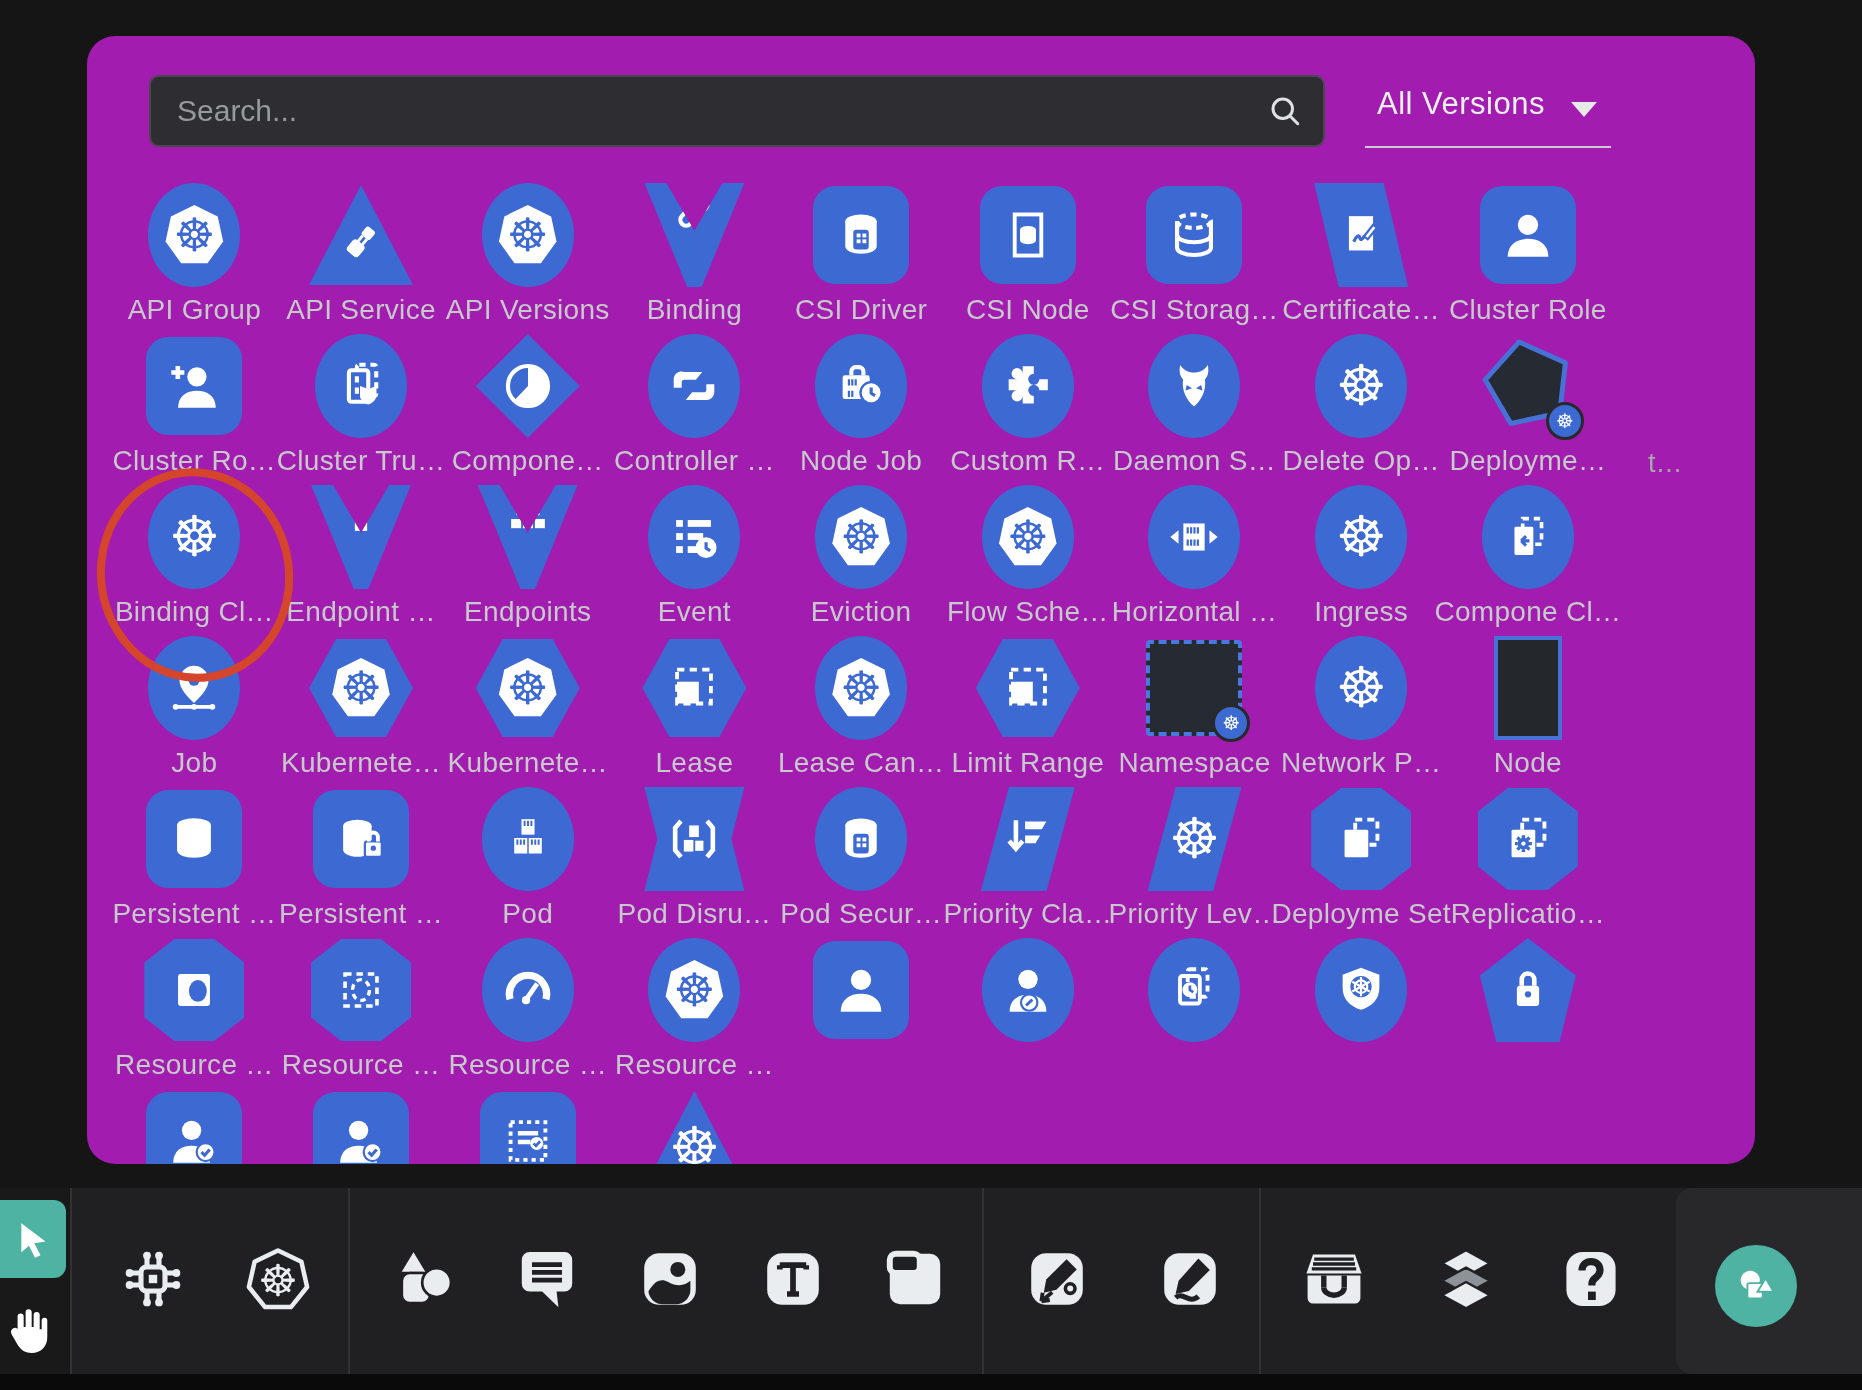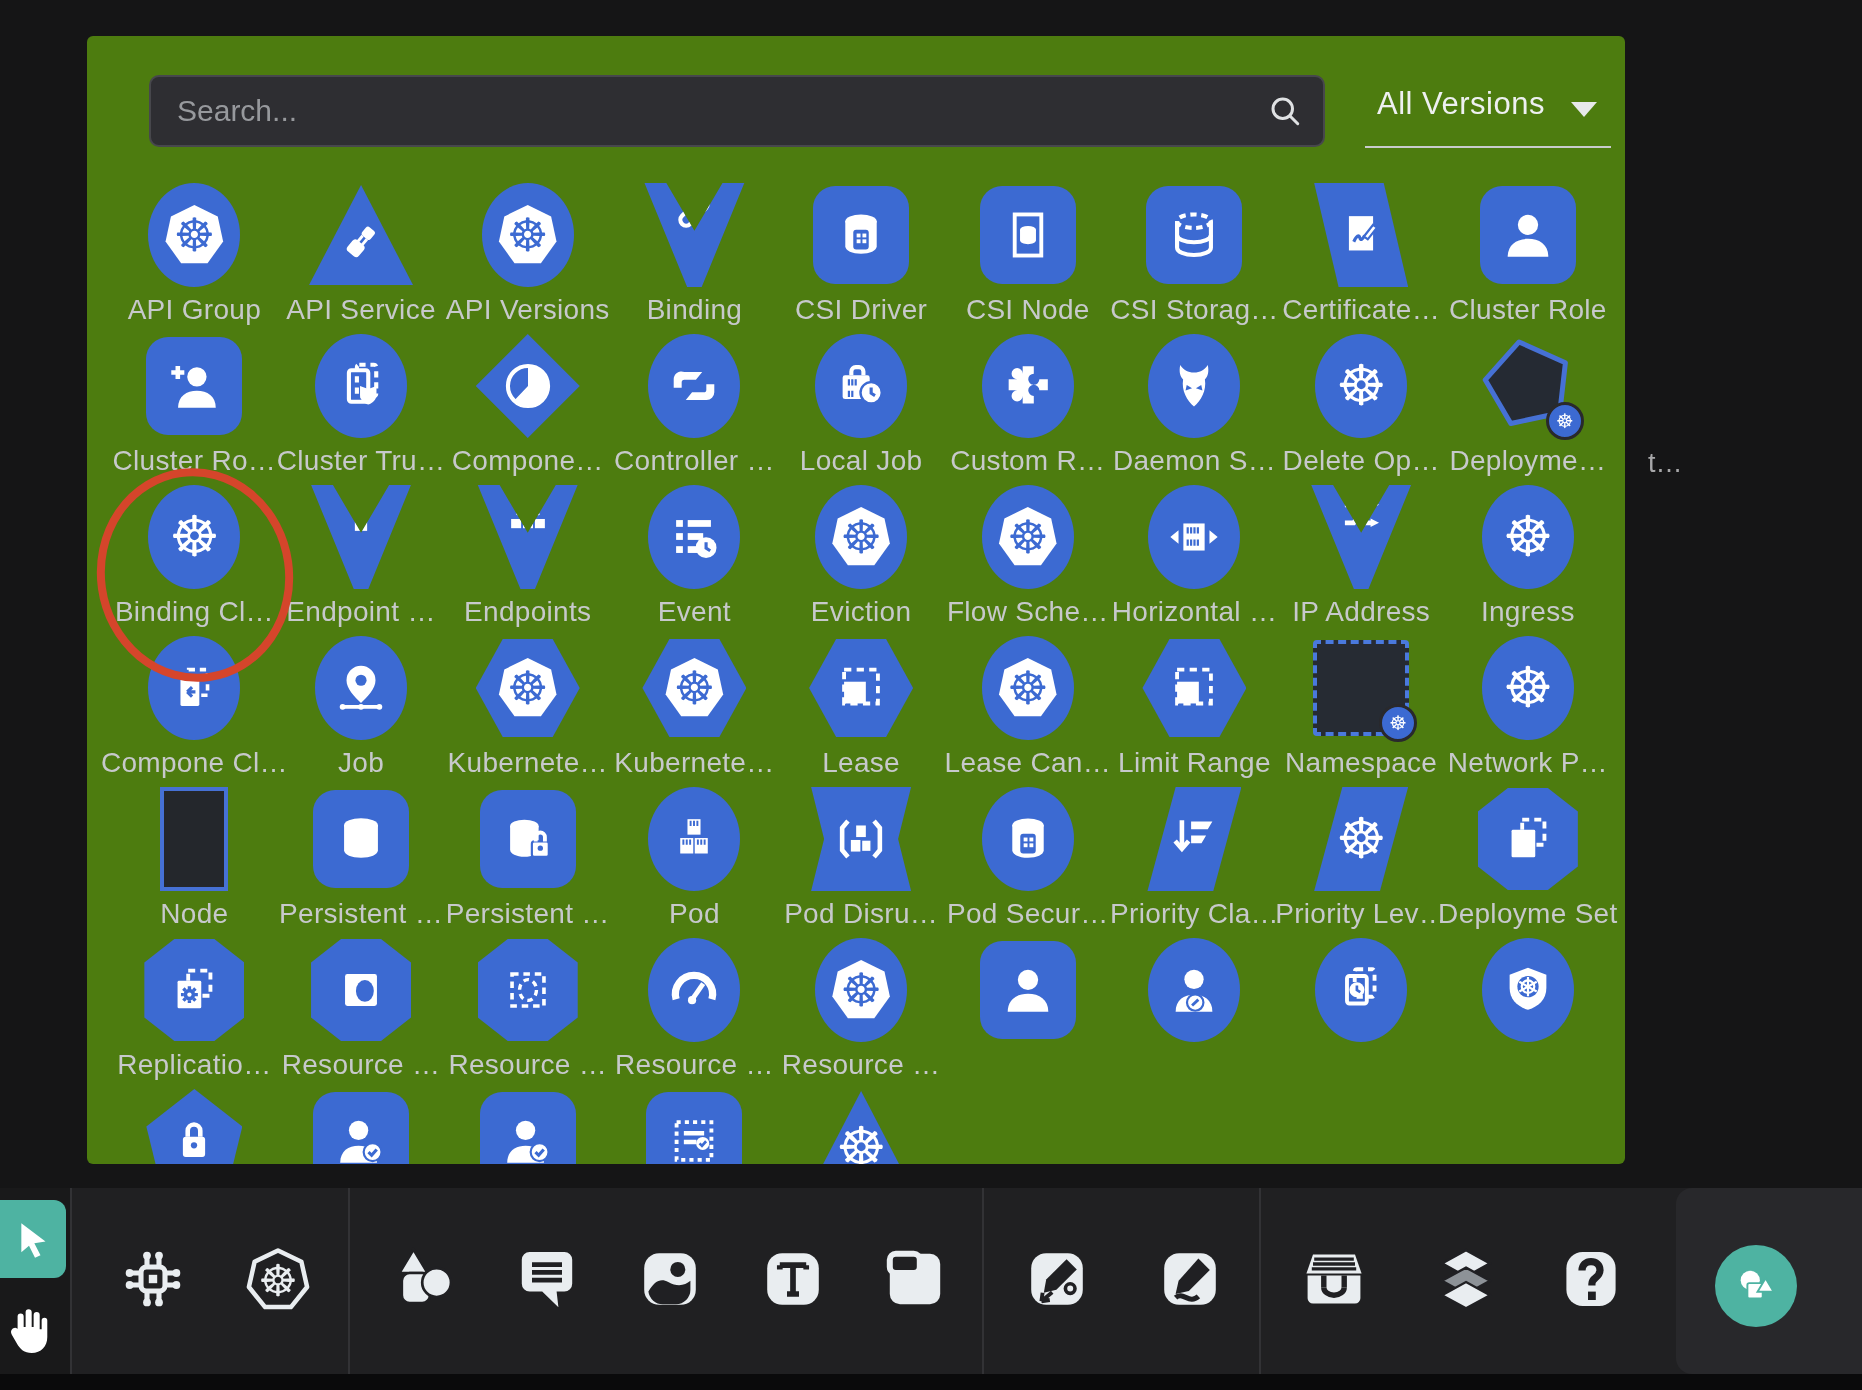--- a/index.html
+++ b/index.html
@@ -1,21 +1,21 @@
 <!DOCTYPE html>
 <html><head>
 <meta charset="utf-8">
 <style>
   html,body{margin:0;padding:0;background:#151516;width:1862px;height:1390px;overflow:hidden;
     font-family:"Liberation Sans","DejaVu Sans",sans-serif;}
   #stage{position:relative;width:1862px;height:1390px;background:#151516;}
 
   
-  .panel{position:absolute;left:87px;top:36px;width:1538px;height:1128px;background:#4d7c0f;
-    border-radius:6px;overflow:hidden;}
+  .panel{position:absolute;left:87px;top:36px;width:1668px;height:1128px;background:#a21caf;
+    border-radius:28px;overflow:hidden;}
   .search-wrap{position:absolute;left:62px;top:39px;width:1176px;height:72px;}
   .search-input{width:100%;height:100%;box-sizing:border-box;background:#2e2e32;border:2px solid #47474c;
     border-radius:10px;color:#e8eaec;font-size:30px;padding:0 70px 0 26px;outline:none;
     font-family:"Liberation Sans","DejaVu Sans",sans-serif;}
   .search-input::placeholder{color:#97999d;}
   .search-icon{position:absolute;right:22px;top:18px;width:36px;height:36px;}
   .version-dd{position:absolute;left:1278px;top:36px;width:246px;height:76px;cursor:pointer;}
   .version-label{color:#eef0f1;font-size:31px;letter-spacing:.5px;position:absolute;left:12px;top:14px;}
   .version-caret{position:absolute;right:14px;top:30px;width:0;height:0;
     border-left:13px solid transparent;border-right:13px solid transparent;border-top:15px solid #e7e9ea;}
@@ -292,21 +292,21 @@
                   <g stroke="#3c6ad2" stroke-width=".9">
                     <path d="M7 9.2v2.6M8.4 9.2v2.6M9.8 9.2v2.6"></path>
                     <path d="M7 14v2.6M8.4 14v2.6"></path>
                   </g>
                   <circle cx="16.2" cy="14.8" r="4.4" stroke="#3c6ad2" stroke-width="1"></circle>
                   <path d="M16.2 12.6v2.4l1.6 1" stroke="#3c6ad2" stroke-width="1.3" fill="none"></path>
                 </svg>
               </div>
             </div>
           </div>
-          <div class="lbl">Local Job</div>
+          <div class="lbl">Node Job</div>
         </div>
         <div class="cell">
           <div class="ic">
             <div class="shape s-ellipse" style="background: rgb(60, 106, 210);">
               <div class="glyph">
                 <svg viewBox="0 0 24 24" fill="#fff">
                   <path d="M9.8 3.8h4.6v3.1a2.3 2.3 0 1 0 2.3 2.3h3.5v4.6h-3.5a2.3 2.3 0 1 0-2.3 2.3v3.1H9.8v-3.1a2.3 2.3 0 1 1-2.3-2.3H4v-4.6h3.5a2.3 2.3 0 1 1 2.3-2.3z"></path>
                 </svg>
               </div>
             </div>
@@ -442,36 +442,20 @@
                   <rect x="7.6" y="6.4" width="8.8" height="11.2"></rect>
                   <g stroke="#3c6ad2" stroke-width=".9">
                     <path d="M9.4 8v2.6M10.8 8v2.6M12.2 8v2.6M13.6 8v2.6"></path>
                     <path d="M9.4 13v2.6M10.8 13v2.6M12.2 13v2.6M13.6 13v2.6"></path>
                   </g>
                 </svg>
               </div>
             </div>
           </div>
           <div class="lbl">Horizontal …</div>
-        </div>
-        <div class="cell">
-          <div class="ic">
-            <div class="shape s-varrow" style="background: rgb(60, 106, 210);">
-              <div class="glyph">
-                <svg viewBox="0 0 24 24" fill="#fff">
-                  <g stroke="#fff" stroke-width="2.5" fill="none">
-                    <path d="M3.6 7.2h4.6l6.6 9.4h3"></path>
-                    <path d="M3.6 16.6h4.6l6.6-9.4h3"></path>
-                  </g>
-                  <path d="M17 5l4.4 2.2L17 9.4zM17 14.4l4.4 2.2L17 18.8z"></path>
-                </svg>
-              </div>
-            </div>
-          </div>
-          <div class="lbl">IP Address</div>
         </div>
         <div class="cell">
           <div class="ic">
             <div class="shape s-ellipse" style="background: rgb(60, 106, 210);">
               <div class="glyph">
                 <span class="wheel-ch" style="font-size:56px;color:#fff">☸</span>
               </div>
             </div>
           </div>
           <div class="lbl">Ingress</div>

